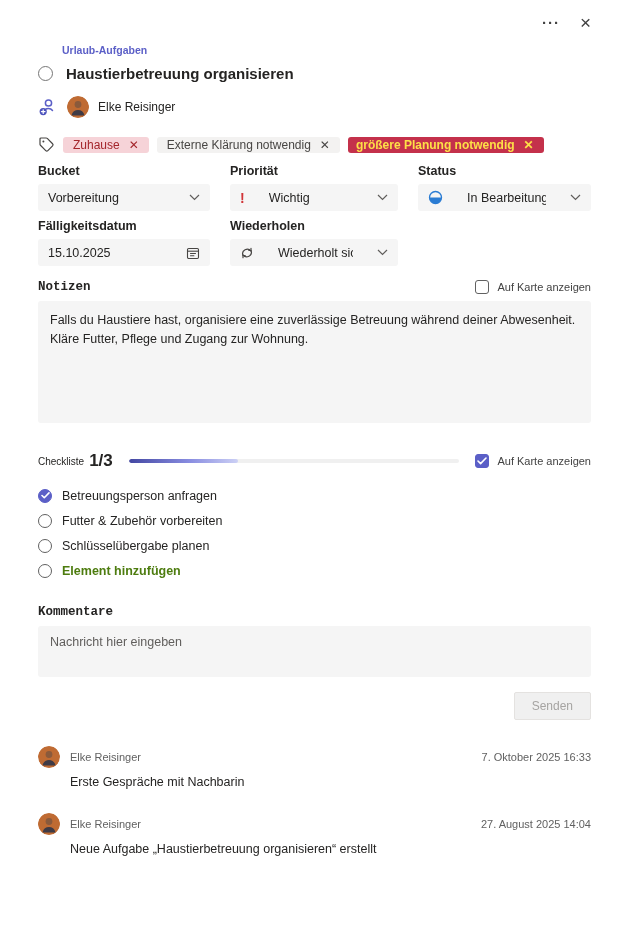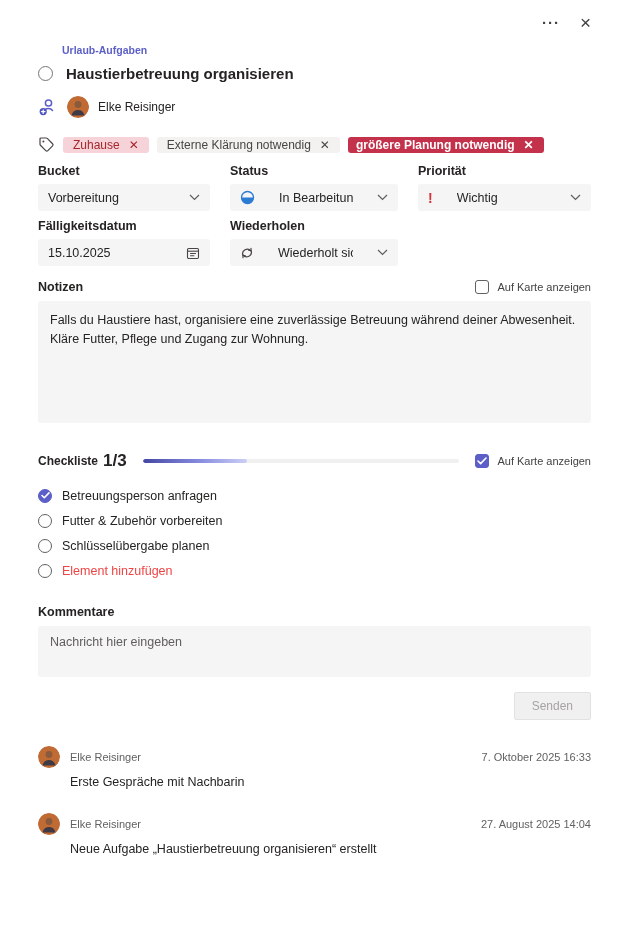--- a/index.html
+++ b/index.html
@@ -20,53 +20,53 @@
 
   .assignee-row { margin-top:14px; display:flex; align-items:center; gap:9px; }
   .avatar { width:22px; height:22px; border-radius:50%; overflow:hidden; flex:0 0 auto; }
   .assignee-name { font-size:12px; }
 
   .tags-row { margin-top:18px; display:flex; align-items:center; gap:8px; }
   .tag { display:flex; align-items:center; gap:9px; height:16px; padding:0 10px; border-radius:3px; font-size:12px; cursor:pointer; white-space:nowrap; }
   .tag .tag-x { font-size:12px; line-height:1; }
   .tag-pink { background:#f6d3d8; color:#a4262c; }
   .tag-gray { background:#f3f2f1; color:#484644; }
-  .tag-red  { background:#c4314b; color:#ffffff; font-weight:700;padding-left:8px; }
+  .tag-red  { background:#c4314b; color:#fde047; font-weight:700;padding-left:8px; }
 
   .form-grid { margin-top:11px; display:grid; grid-template-columns:172px 168px 173px; column-gap:20px; }
   .field-label { font-size:12.5px; font-weight:700; margin-bottom:6px; }
   .row2 .field-label { margin-top:8px; }
   .field { height:27px; background:#f5f5f5; border-radius:3px; display:flex; align-items:center; gap:24px; padding:0 10px; font-size:12.5px; cursor:pointer; }
   .field .grow { flex:1; white-space:nowrap; overflow:hidden; }
   .placeholder-text { color:#605e5c; }
   .chevron, .cal-icon, .repeat-icon { flex:0 0 auto; display:flex; align-items:center; }
   .prio-excl { color:#d13438; font-weight:700; font-size:14px; line-height:1; }
 
   .section-head { display:flex; align-items:center; justify-content:space-between; }
-  .section-label { font-size:12.5px; font-weight:700; }
+  .section-label { font-size:12.5px; font-weight:700;font-family:Liberation Mono, monospace; }
   .cb-group { display:flex; align-items:center; gap:8px; cursor:pointer; }
   .cb-label { font-size:11px; color:#424242; }
   .checkbox { width:14px; height:14px; border:1px solid #616161; border-radius:3px; background:#fff; }
   .checkbox.checked { background:#5b5fc7; border-color:#5b5fc7; display:flex; align-items:center; justify-content:center; }
 
   .notes-section { margin-top:14px; }
   .notes-box { margin-top:7px; height:122px; background:#f5f5f5; border-radius:3px; padding:10px 12px; font-size:12.5px; line-height:1.55; cursor:text; }
 
   .checklist-section { margin-top:28px; }
   .check-head { display:flex; align-items:center; }
-  .check-title { font-size:12px; font-weight:700; white-space:nowrap; }
+  .check-title { font-size:10px; font-weight:400; white-space:nowrap; }
   .check-count { font-size:17px; font-weight:700; margin-left:5px; }
   .progress-track { flex:1; height:4px; background:#f0f0f0; border-radius:2px; margin:0 16px; overflow:hidden; }
   .progress-fill { height:100%; border-radius:2px; background:linear-gradient(90deg,#4347a2 0%,#888ce0 55%,#ccd0f5 100%); }
   .check-items { margin-top:12px; }
   .check-item { display:flex; align-items:center; gap:10px; height:25px; cursor:pointer; }
   .item-circle { width:14px; height:14px; border:1px solid #616161; border-radius:50%; flex:0 0 auto; background:#fff; }
   .item-circle.done { background:#5b5fc7; border-color:#5b5fc7; display:flex; align-items:center; justify-content:center; }
   .item-text { font-size:12.5px; }
-  .item-text.placeholder { color:#ef4444; }
+  .item-text.placeholder { color:#4d7c0f;font-weight:bold; }
 
   .attach-section { margin-top:22px; }
   .attach-btn { margin-top:11px; display:inline-block; background:#fff; border:1px solid #d1d1d1; border-radius:3px; padding:8px 18px; font-size:12.5px; font-weight:700; cursor:pointer; font-family:inherit; }
 
   .comments-section { margin-top:22px; }
   .comment-input { margin-top:7px; width:100%; height:51px; background:#f5f5f5; border:none; border-radius:3px; padding:9px 12px; font-size:12.5px; font-family:inherit; color:#252423; resize:none; }
   .comment-input::placeholder { color:#605e5c; }
   .send-row { margin-top:11px; display:flex; justify-content:flex-end; }
   .send-btn { background:#f0f0f0; border:1px solid #e4e2e0; border-radius:2px; color:#a6a4a2; font-size:12px; padding:6px 17px; min-width:72px; font-family:inherit; cursor:default; }
 
@@ -142,41 +142,41 @@
       <div class="field">
         <span class="grow">Vorbereitung</span>
         <span class="chevron">
           <svg width="11" height="7" viewBox="0 0 11 7">
               <path d="M1 1l4.5 4.5L10 1" fill="none" stroke="#605e5c" stroke-width="1.2"></path>
             </svg>
         </span>
       </div>
     </div>
     <div>
+      <div class="field-label">Priorität</div>
+      <div class="field">
+        <span class="prio-excl">!</span>
+        <span class="grow">Wichtig</span>
+        <span class="chevron">
+          <svg width="11" height="7" viewBox="0 0 11 7">
+              <path d="M1 1l4.5 4.5L10 1" fill="none" stroke="#605e5c" stroke-width="1.2"></path>
+            </svg>
+        </span>
+      </div>
+    </div>
+    <div>
       <div class="field-label">Status</div>
       <div class="field">
         <span>
           <svg width="15" height="15" viewBox="0 0 16 16">
             <circle cx="8" cy="8" r="6.4" fill="none" stroke="#2b7cd3" stroke-width="1.4"></circle>
             <path d="M1.6 8a6.4 6.4 0 0 0 12.8 0z" fill="#2b7cd3"></path>
           </svg>
         </span>
         <span class="grow">In Bearbeitung</span>
-        <span class="chevron">
-          <svg width="11" height="7" viewBox="0 0 11 7">
-              <path d="M1 1l4.5 4.5L10 1" fill="none" stroke="#605e5c" stroke-width="1.2"></path>
-            </svg>
-        </span>
-      </div>
-    </div>
-    <div>
-      <div class="field-label">Priorität</div>
-      <div class="field">
-        <span class="prio-excl">!</span>
-        <span class="grow">Wichtig</span>
         <span class="chevron">
           <svg width="11" height="7" viewBox="0 0 11 7">
               <path d="M1 1l4.5 4.5L10 1" fill="none" stroke="#605e5c" stroke-width="1.2"></path>
             </svg>
         </span>
       </div>
     </div>
 
     <div class="row2">
       <div class="field-label">Fälligkeitsdatum</div>

